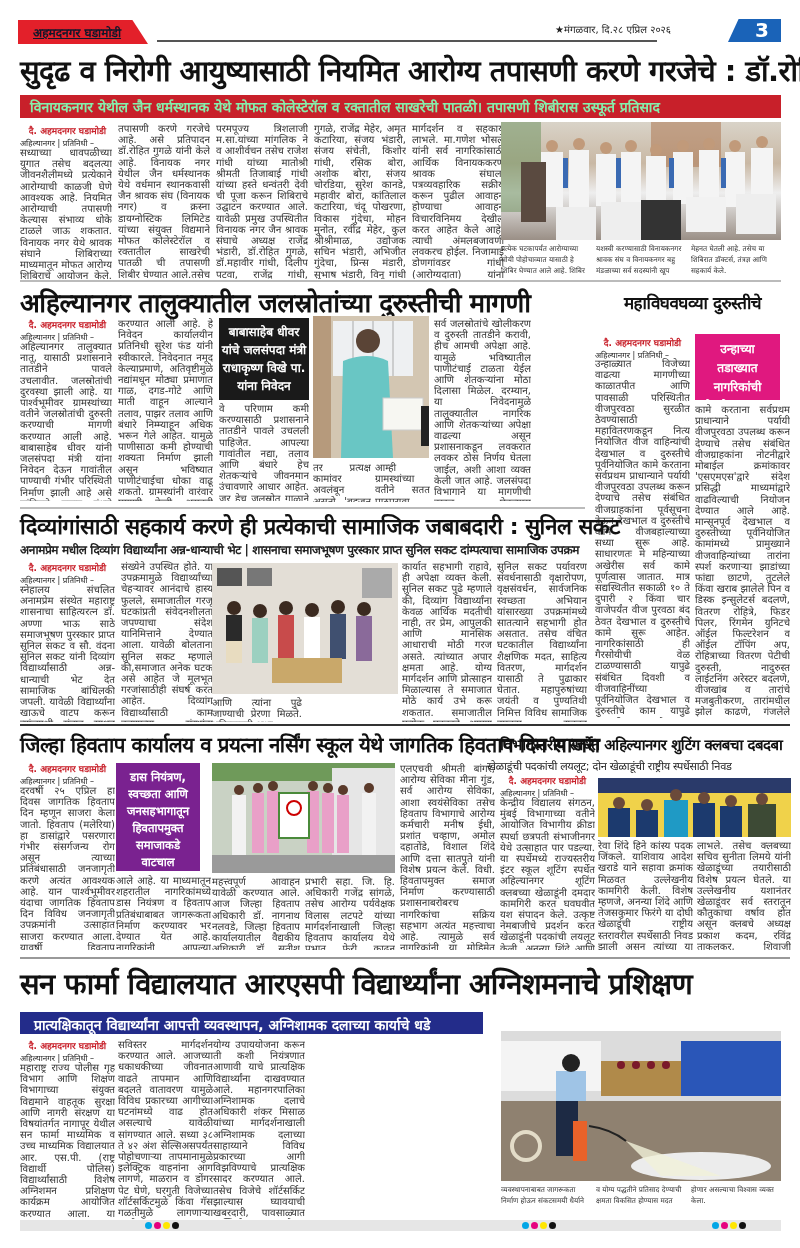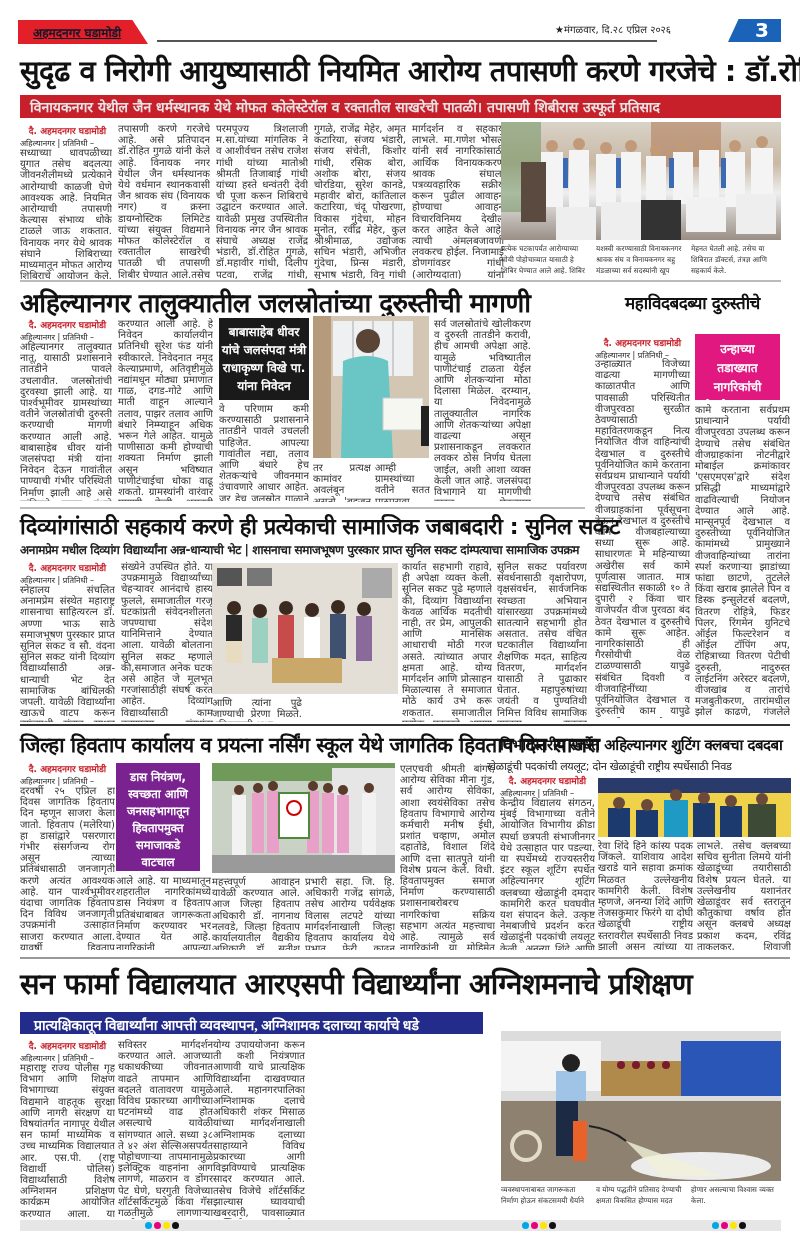--- a/index.html
+++ b/index.html
@@ -4,34 +4,34 @@
 <style>
   * { box-sizing: border-box; margin: 0; padding: 0; }
   body { width: 800px; height: 1248px; background: #fff; font-family: "DejaVu Sans", sans-serif; color: #222; position: relative; overflow: hidden; }
   .abs { position: absolute; }
   .masthead-tag { left: 18px; top: 20px; width: 130px; height: 24px; background: #e3202a; clip-path: polygon(0 0, 88% 0, 100% 100%, 0 100%); color: #0f172a; font-weight: bold; font-size: 12px; padding: 4px 0 7px 15px; text-decoration: underline; }
   .masthead-line { left: 157px; top: 40px; width: 500px; height: 2px; background: #555; }
   .date-line { left: 555px; top: 22px; font-size: 10px; color: #222; }
   .page-num { left: 728px; top: 19px; width: 53px; height: 23px; background: #1a63b8; clip-path: polygon(20% 0, 100% 0, 100% 100%, 0 100%); color: #fff; font-weight: bold; font-size: 20px; text-align: right; padding-right: 12px; line-height: 23px; }
   .headline { font-weight: bold; color: #111; white-space: nowrap; letter-spacing: -0.5px; }
   .h-main { left: 20px; top: 50px; font-size: 29px; }
-  .banner { color: #e5e5e5; font-weight: bold; white-space: nowrap; }
+  .banner { color: #86efac; font-weight: bold; white-space: nowrap; }
   .banner-red { left: 20px; top: 95px; width: 761px; height: 23px; background: #c8202a; font-size: 14px; padding: 2px 0 0 10px; }
   .byline { font-size: 9px; font-weight: bold; color: #c8202a; }
   .byline-sub { font-size: 8px; color: #222; }
   .col { font-size: 10px; line-height: 11.2px; color: #333; text-align: justify; overflow: hidden; }
   .photo { overflow: hidden; }
   .rule { height: 2px; background: #bbb; }
   .rule-dark { height: 2px; background: #333; }
   .h-sec2 { left: 20px; top: 284px; font-size: 26px; }
   .h-right { font-size: 17px; text-align: center; line-height: 22px; }
   .black-box { background: #1a1a1a; color: #fff; font-weight: bold; text-align: center; font-size: 12px; line-height: 18px; padding: 5px 2px; }
   .magenta-box { background: #e0187f; color: #fff; font-weight: bold; text-align: center; font-size: 12px; line-height: 19px; padding: 6px 4px; }
   .purple-box { background: #7a2290; color: #fff; font-weight: bold; text-align: center; font-size: 11.5px; line-height: 17px; padding: 6px 2px; }
-  .blue-banner { background: #232c8a; color: #fff; font-weight: bold; font-size: 14px; padding: 3px 0 0 14px; white-space: nowrap; font-family: Liberation Serif, serif; }
+  .blue-banner { background: #232c8a; color: #fff; font-weight: bold; font-size: 14px; padding: 3px 0 0 14px; white-space: nowrap; }
   .reg-marks { display: flex; gap: 2px; }
   .reg-marks span { width: 7px; height: 7px; border-radius: 50%; display: inline-block; }
   .footer-bar { background: #e6e6e6; height: 11px; }
   .caption { font-size: 7.2px; line-height: 11px; color: #333; }
 </style>
 </head>
 <body>
 
 <div class="abs masthead-tag">अहमदनगर घडामोडी</div>
 <div class="abs masthead-line"></div>
@@ -119,21 +119,21 @@
     <path d="M30 45 Q55 35 75 45 L80 142 L28 142 Z" fill="#69c6c4"></path>
     <rect x="70" y="82" width="40" height="32" fill="#f7f7f2" stroke="#ccc"></rect>
     <rect x="108" y="90" width="8" height="40" fill="#222"></rect>
   </svg>
 </div>
 <div class="abs col" style="left:313px;top:462px;width:58px;height:40px;">तर प्रत्यक्ष कामांवर अवलंबून असतो. 'बहुजन हिताय, बहुजन सुखाय' या ध्येयाने प्रेरित होऊन</div>
 <div class="abs col" style="left:375px;top:462px;width:55px;height:40px;">आम्ही ग्रामस्थांच्या वतीने सतत पाठपुरावा करत आहोत. शासनाने या मागणीचा सकारात्मक विचार करावा.</div>
 <div class="abs col" style="left:434px;top:318px;width:97px;height:183px;">सर्व जलस्रोतांचे खोलीकरण व दुरुस्ती तातडीने करावी, हीच आमची अपेक्षा आहे. यामुळे भविष्यातील पाणीटंचाई टाळता येईल आणि शेतकऱ्यांना मोठा दिलासा मिळेल. दरम्यान, या निवेदनामुळे तालुक्यातील नागरिक आणि शेतकऱ्यांच्या अपेक्षा वाढल्या असून प्रशासनाकडून लवकरात लवकर ठोस निर्णय घेतला जाईल, अशी आशा व्यक्त केली जात आहे. जलसंपदा विभागाने या मागणीची दखल घेतल्यास तालुक्यातील जलव्यवस्थापन अधिक सक्षम होऊन ग्रामीण भागाच्या विकासाला चालना मिळणार आहे.</div>
 
 <div class="abs headline h-right" style="left:595px;top:292px;width:195px;">
-  <div>महाविदबदब्या दुरुस्तीचे</div>
+  <div>महाविघवघव्या दुरुस्तीचे</div>
 </div>
 <div class="abs" style="left:595px;top:336px;width:95px;">
   <div class="byline" style="text-align:center">दै. अहमदनगर घडामोडी</div>
   <div class="byline-sub">अहिल्यानगर | प्रतिनिधी –</div>
 </div>
 <div class="abs col" style="left:595px;top:358px;width:95px;height:360px;">उन्हाळ्यात विजेच्या वाढत्या मागणीच्या काळातपीत आणि पावसाळी परिस्थितीत वीजपुरवठा सुरळीत ठेवण्यासाठी महावितरणकडून नित्य नियोजित वीज वाहिन्यांची देखभाल व दुरुस्तीचे पूर्वनियोजित कामे करताना सर्वप्रथम प्राधान्याने पर्यायी वीजपुरवठा उपलब्ध करून देण्याचे तसेच संबंधित वीजग्राहकांना पूर्वसूचना देऊन देखभाल व दुरुस्तीचे कामे वीजबहाल्याच्या सध्या सुरू आहे. साधारणतः मे महिन्याच्या अखेरीस सर्व कामे पूर्णत्वास जातात. मात्र सद्यस्थितीत सकाळी १० ते दुपारी २ किंवा चार वाजेपर्यंत वीज पुरवठा बंद ठेवत देखभाल व दुरुस्तीचे कामे सुरू आहेत. नागरिकांसाठी ही गैरसोयीची वेळ टाळण्यासाठी यापुढे संबंधित दिवशी व वीजवाहिनींच्या पूर्वनियोजित देखभाल व दुरुस्तीचे काम यापुढे सकाळी ७ ते ११ वाजेदरम्यान करण्याचे निर्देश मुख्यालयाकडून देण्यात आले आहे. महावितरणच्या देखभाल दुरुस्तीचे पूर्वनियोजित</div>
 <div class="abs magenta-box" style="left:695px;top:334px;width:85px;height:66px;">उन्हाच्या तडाख्यात नागरिकांची गैरसोय टळणार</div>
 <div class="abs col" style="left:695px;top:404px;width:95px;height:314px;">कामे करताना सर्वप्रथम प्राधान्याने पर्यायी वीजपुरवठा उपलब्ध करून देण्याचे तसेच संबंधित वीजग्राहकांना नोटनीद्वारे मोबाईल क्रमांकावर 'एसएमएस'द्वारे संदेश प्रसिद्धी माध्यमांद्वारे वाढविल्याची नियोजन देण्यात आले आहे. मान्सूनपूर्व देखभाल व दुरुस्तीच्या पूर्वनियोजित कामांमध्ये प्रामुख्याने वीजवाहिन्यांच्या तारांना स्पर्श करणाऱ्या झाडांच्या फांद्या छाटणे, तुटलेले किंवा खराब झालेले पिन व डिस्क इन्सुलेटर्स बदलणे, वितरण रोहित्रे, फिडर पिलर, रिंगमेन युनिटचे ऑईल फिल्टरेशन व ऑईल टॉपिंग अप, रोहित्राच्या वितरण पेटीची दुरुस्ती, नादुरुस्त लाईटनिंग अरेस्टर बदलणे, वीजखांब व तारांचे मजबुतीकरण, तारांमधील झोल काढणे, गंजलेले किंवा खराब झालेले वीजखांब बदलणे, जुन्या वीजतारा बदलणे, फिडर पिलरची साफसफाई व आवश्यकतेनुसार इन्सुलेशन स्प्रे मारणे, उच्च व लघुदाब वीजतारांना गार्डिंग करणे यासह उपकेंद्रातील ब्रेकर्सची दुरुस्ती, बॅटरी चार्जिंग, पॉवर ट्रान्सफॉर्मरची देखभाल व ऑइल टॉपिंग अप अशा व इतर विविध दुरुस्ती कामांसह वीजपुरवठ्याच्या पर्यायी यंत्रणा सज्ज करणे आदी कामे करण्यात येत आहेत.</div>
 
 <div class="abs rule" style="left:20px;top:507px;width:565px;"></div>

